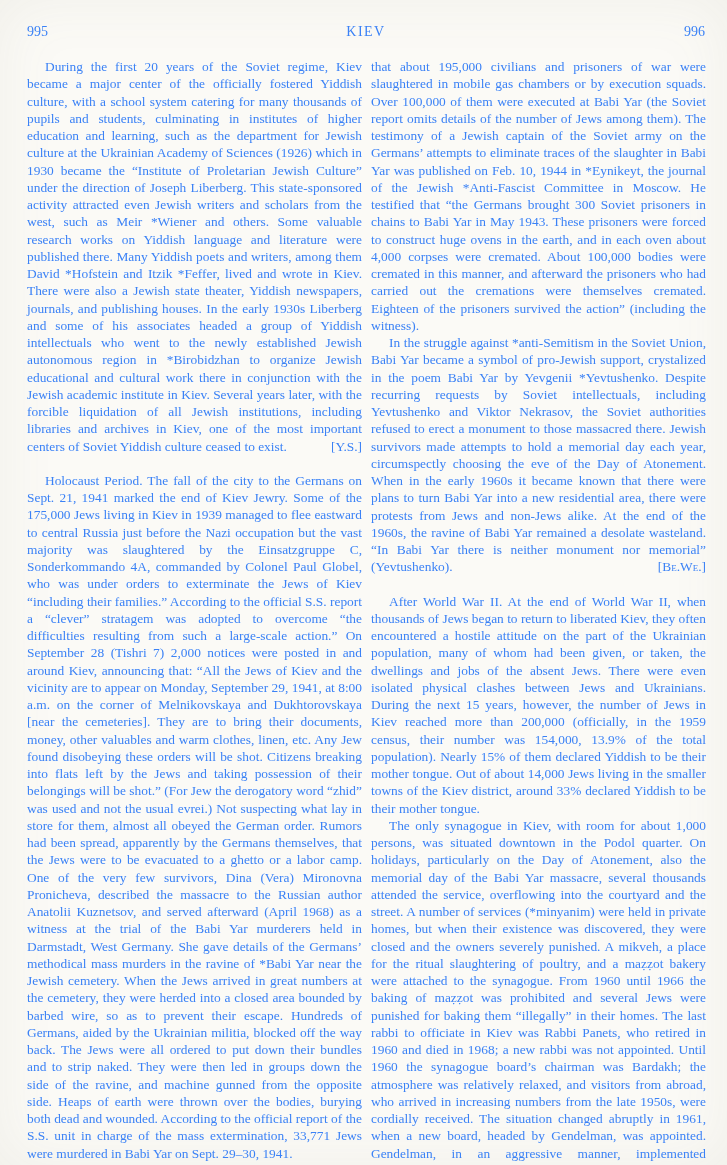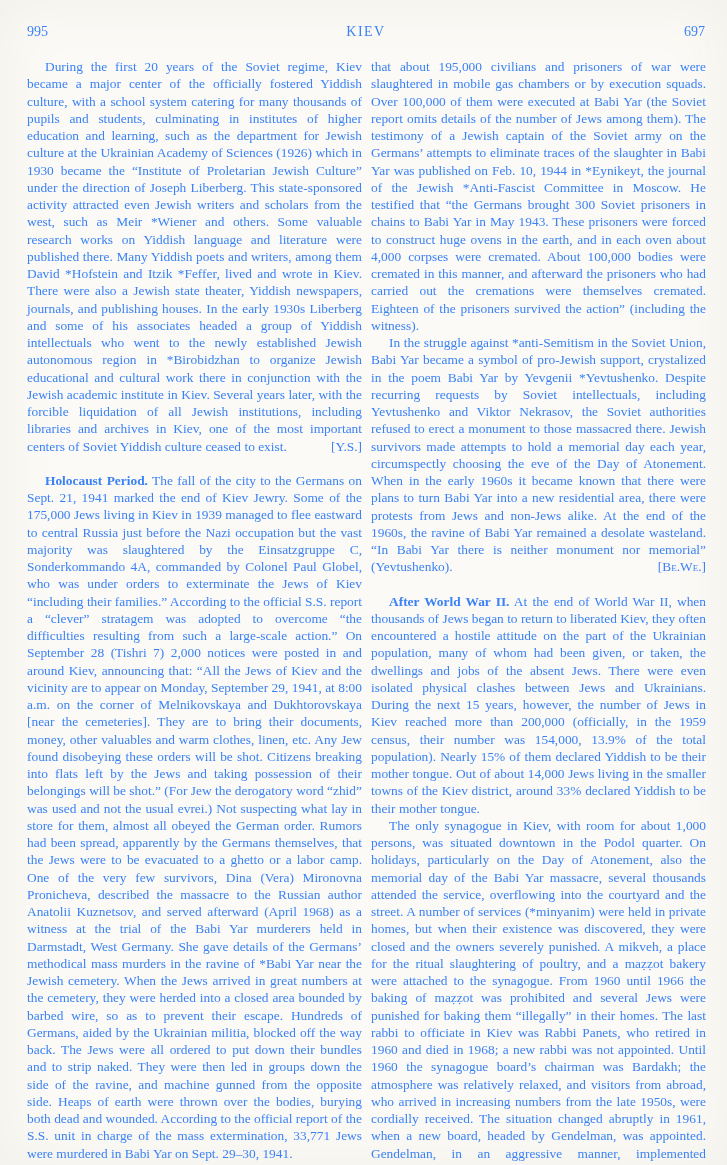--- a/index.html
+++ b/index.html
@@ -28,33 +28,33 @@
     width: 335px;
     font-size: 13.4px;
     line-height: 17.25px;
     text-align: justify;
   }
   .col-left  { left: 27px; }
   .col-right { left: 371px; }
   .col p { margin: 0; }
   .col p.indent { text-indent: 18px; }
   .col p.gap { margin-top: 17px; }
-  .b { font-weight: bold; }
+  .b { font-weight: normal; }
   .i { }
   .attr { float: right; }
   .attr.sc { font-variant: small-caps; }
 </style>
 </head>
 <body>
 
 <div class="page">
   <div class="page-header">
     <span>995</span>
     <span class="running-title">KIEV</span>
-    <span>697</span>
+    <span>996</span>
   </div>
   <div class="col col-left" id="col-left">
       <p class="indent"><span>During the first 20 years of the Soviet regime, Kiev became a major center of the officially fostered Yiddish culture, with a school system catering for many thousands of pupils and students, culminating in institutes of higher education and learning, such as the department for Jewish culture at the Ukrainian Academy of Sciences (1926) which in 1930 became the “Institute of Proletarian Jewish Culture” under the direction of Joseph Liberberg. This state-sponsored activity attracted even Jewish writers and scholars from the west, such as Meir *Wiener and others. Some valuable research works on Yiddish language and literature were published there. Many Yiddish poets and writers, among them David *Hofstein and Itzik *Feffer, lived and wrote in Kiev. There were also a Jewish state theater, Yiddish newspapers, journals, and publishing houses. In the early 1930s Liberberg and some of his associates headed a group of Yiddish intellectuals who went to the newly established Jewish autonomous region in *Birobidzhan to organize Jewish educational and cultural work there in conjunction with the Jewish academic institute in Kiev. Several years later, with the forcible liquidation of all Jewish institutions, including libraries and archives in Kiev, one of the most important centers of Soviet Yiddish culture ceased to exist.</span><span class="attr">[Y.S.]</span></p>
       <p class="indent gap"><span class="b">Holocaust Period.</span><span> The fall of the city to the Germans on Sept. 21, 1941 marked the end of Kiev Jewry. Some of the 175,000 Jews living in Kiev in 1939 managed to flee eastward to central Russia just before the Nazi occupation but the vast majority was slaughtered by the Einsatzgruppe C, Sonderkommando 4A, commanded by Colonel Paul Globel, who was under orders to exterminate the Jews of Kiev “including their families.” According to the official S.S. report a “clever” stratagem was adopted to overcome “the difficulties resulting from such a large-scale action.” On September 28 (Tishri 7) 2,000 notices were posted in and around Kiev, announcing that: “All the Jews of Kiev and the vicinity are to appear on Monday, September 29, 1941, at 8:00 a.m. on the corner of Melnikovskaya and Dukhtorovskaya [near the cemeteries]. They are to bring their documents, money, other valuables and warm clothes, linen, etc. Any Jew found disobeying these orders will be shot. Citizens breaking into flats left by the Jews and taking possession of their belongings will be shot.” (For Jew the derogatory word “</span><span class="i">zhid</span><span>” was used and not the usual </span><span class="i">evrei</span><span>.) Not suspecting what lay in store for them, almost all obeyed the German order. Rumors had been spread, apparently by the Germans themselves, that the Jews were to be evacuated to a ghetto or a labor camp. One of the very few survivors, Dina (Vera) Mironovna Pronicheva, described the massacre to the Russian author Anatolii Kuznetsov, and served afterward (April 1968) as a witness at the trial of the Babi Yar murderers held in Darmstadt, West Germany. She gave details of the Germans’ methodical mass murders in the ravine of *Babi Yar near the Jewish cemetery. When the Jews arrived in great numbers at the cemetery, they were herded into a closed area bounded by barbed wire, so as to prevent their escape. Hundreds of Germans, aided by the Ukrainian militia, blocked off the way back. The Jews were all ordered to put down their bundles and to strip naked. They were then led in groups down the side of the ravine, and machine gunned from the opposite side. Heaps of earth were thrown over the bodies, burying both dead and wounded. According to the official report of the S.S. unit in charge of the mass extermination, 33,771 Jews were murdered in Babi Yar on Sept. 29–30, 1941.</span></p>
       <p class="indent"><span>Babi Yar continued to be a mass execution ground throughout the German occupation. An official committee of investigation set up in Kiev after its liberation reported</span></p>
     </div>
   <div class="col col-right" id="col-right">
       <p><span>that about 195,000 civilians and prisoners of war were slaughtered in mobile gas chambers or by execution squads. Over 100,000 of them were executed at Babi Yar (the Soviet report omits details of the number of Jews among them). The testimony of a Jewish captain of the Soviet army on the Germans’ attempts to eliminate traces of the slaughter in Babi Yar was published on Feb. 10, 1944 in *</span><span class="i">Eynikeyt</span><span>, the journal of the Jewish *Anti-Fascist Committee in Moscow. He testified that “the Germans brought 300 Soviet prisoners in chains to Babi Yar in May 1943. These prisoners were forced to construct huge ovens in the earth, and in each oven about 4,000 corpses were cremated. About 100,000 bodies were cremated in this manner, and afterward the prisoners who had carried out the cremations were themselves cremated. Eighteen of the prisoners survived the action” (including the witness).</span></p>
       <p class="indent"><span>In the struggle against *anti-Semitism in the Soviet Union, Babi Yar became a symbol of pro-Jewish support, crystalized in the poem </span><span class="i">Babi Yar</span><span> by Yevgenii *Yevtushenko. Despite recurring requests by Soviet intellectuals, including Yevtushenko and Viktor Nekrasov, the Soviet authorities refused to erect a monument to those massacred there. Jewish survivors made attempts to hold a memorial day each year, circumspectly choosing the eve of the Day of Atonement. When in the early 1960s it became known that there were plans to turn Babi Yar into a new residential area, there were protests from Jews and non-Jews alike. At the end of the 1960s, the ravine of Babi Yar remained a desolate wasteland. “In Babi Yar there is neither monument nor memorial” (Yevtushenko).</span><span class="attr sc">[Be.We.]</span></p>
       <p class="indent gap"><span class="b">After World War II.</span><span> At the end of World War II, when thousands of Jews began to return to liberated Kiev, they often encountered a hostile attitude on the part of the Ukrainian population, many of whom had been given, or taken, the dwellings and jobs of the absent Jews. There were even isolated physical clashes between Jews and Ukrainians. During the next 15 years, however, the number of Jews in Kiev reached more than 200,000 (officially, in the 1959 census, their number was 154,000, 13.9% of the total population). Nearly 15% of them declared Yiddish to be their mother tongue. Out of about 14,000 Jews living in the smaller towns of the Kiev district, around 33% declared Yiddish to be their mother tongue.</span></p>

